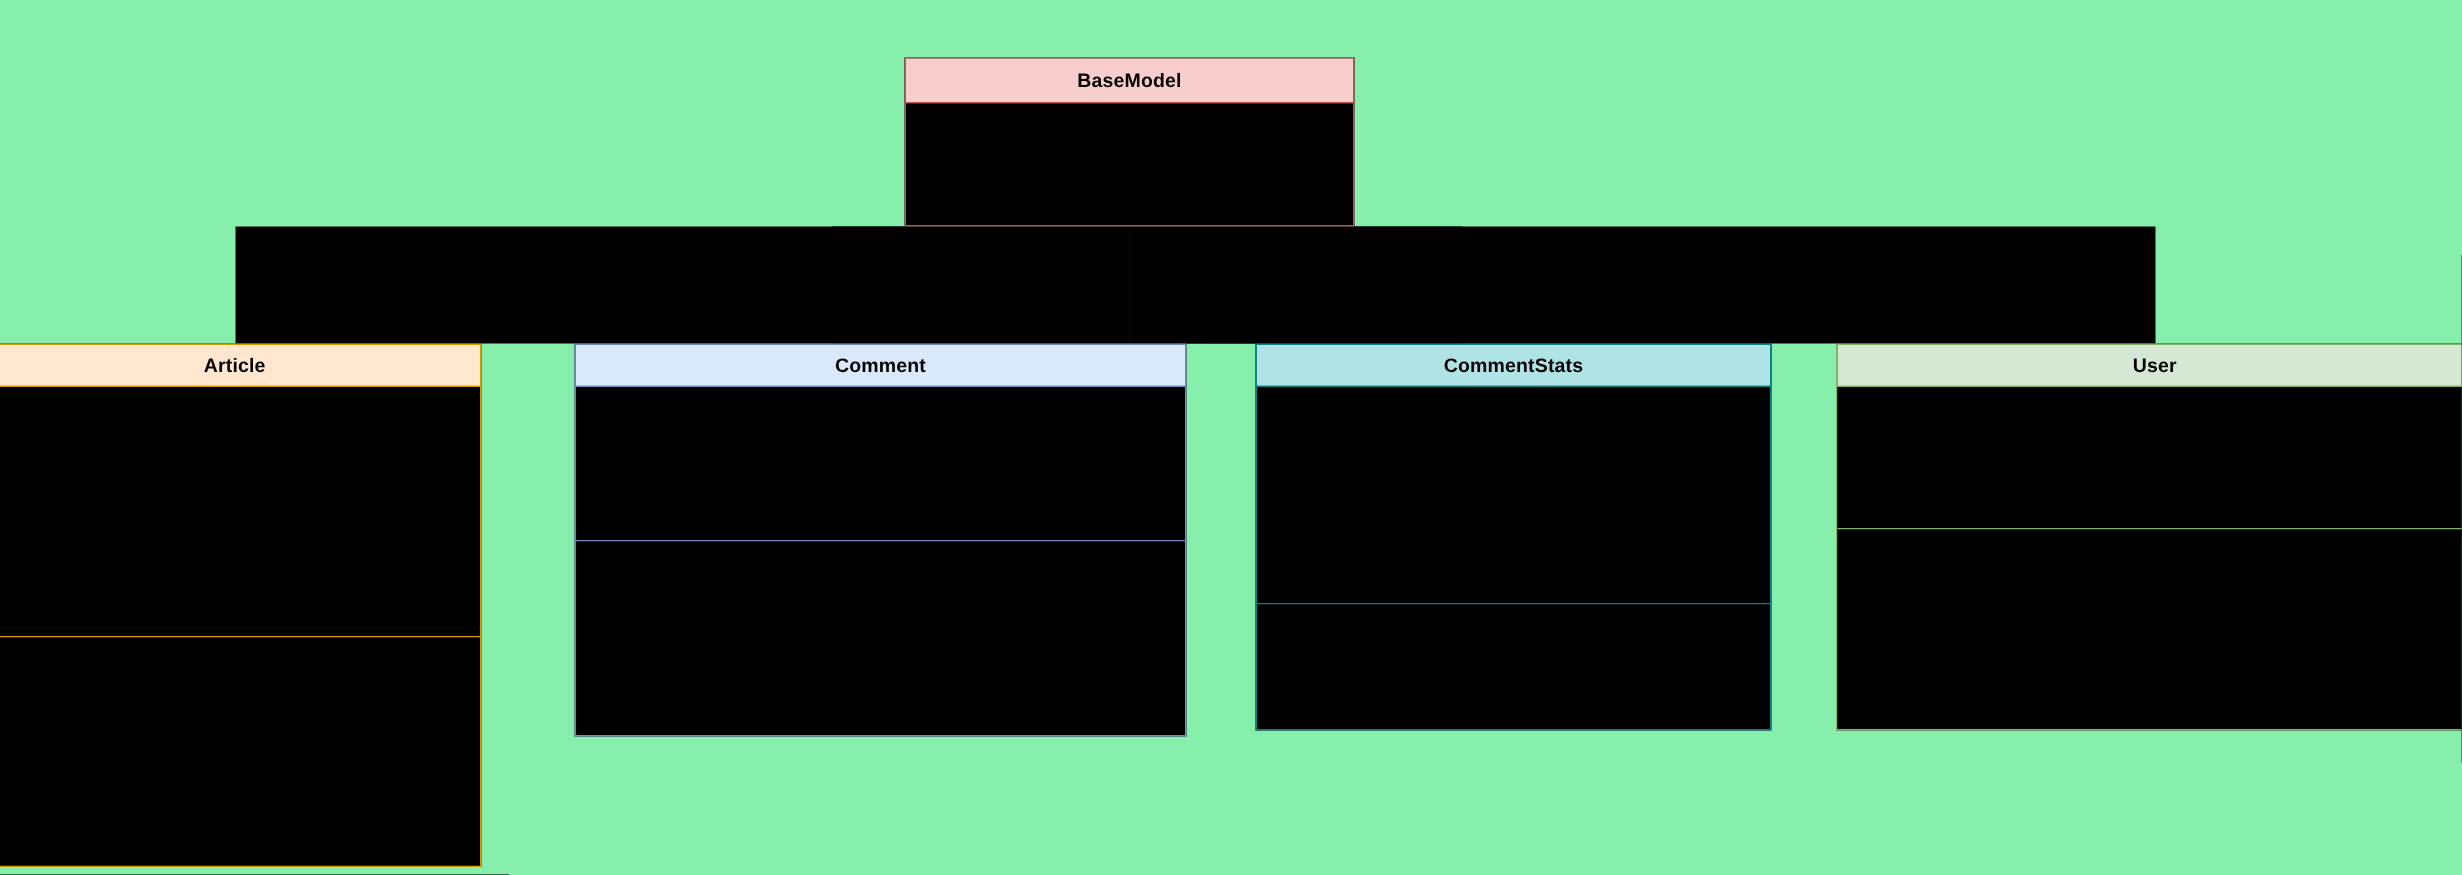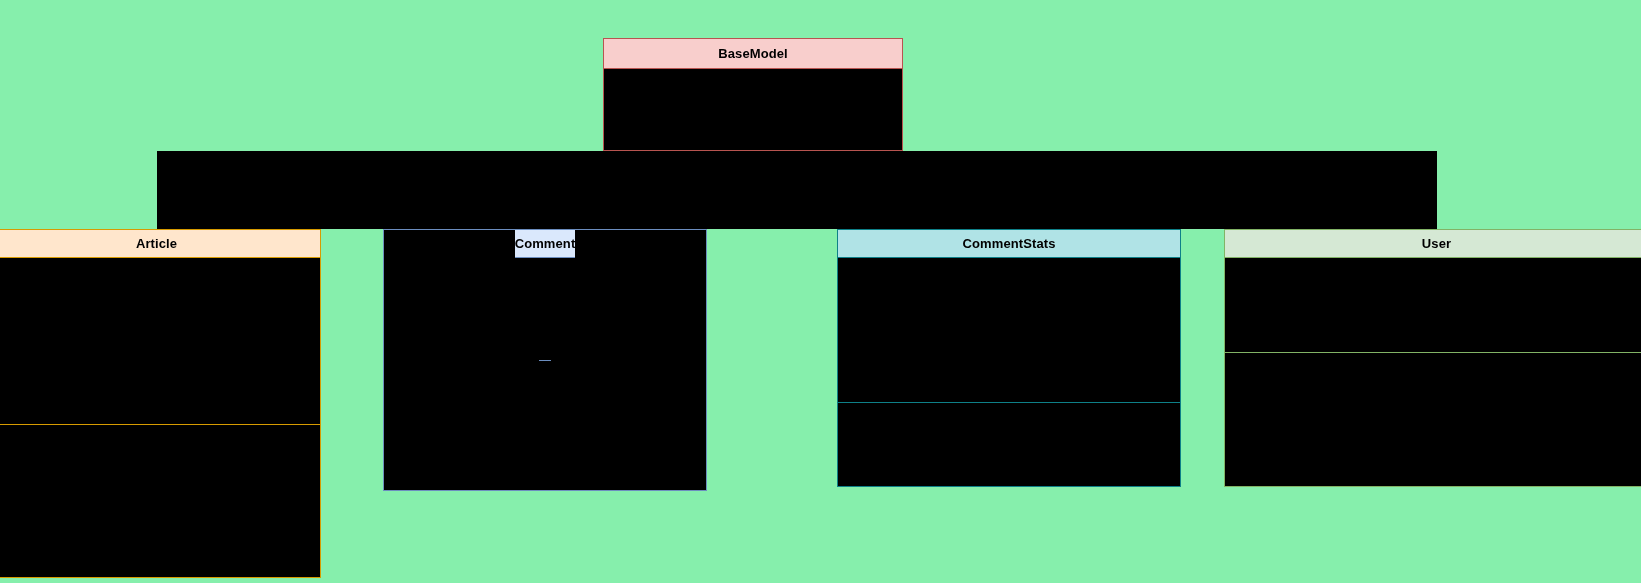--- a/index.html
+++ b/index.html
@@ -70,21 +70,21 @@
     <div class="edge" style="background: rgb(0, 0, 0); left: 753px; top: 151px; width: 683.5px; height: 78px;"></div>
     <div class="uml-class" style="left: 603px; top: 38px; width: 300px; height: 113px; border-color: rgb(184, 84, 80);">
       <div class="uml-header" style="background: rgb(248, 206, 204); height: 30px; border-bottom-color: rgb(184, 84, 80);">BaseModel</div>
       <div class="uml-compartment" style="height: 82px;"></div>
     </div>
     <div class="uml-class" style="left: -8px; top: 229px; width: 329px; height: 349px; border-color: rgb(215, 155, 0);">
       <div class="uml-header" style="background: rgb(255, 230, 204); height: 28px; border-bottom-color: rgb(215, 155, 0);">Article</div>
       <div class="uml-compartment with-divider" style="height: 167px; border-bottom-color: rgb(215, 155, 0);"></div>
       <div class="uml-compartment" style="height: 152px;"></div>
     </div>
-    <div class="uml-class" style="left: 383px; top: 229px; width: 324px; height: 262px; border-color: rgb(108, 142, 191); align-items: center;">
+    <div class="uml-class" style="left: 383px; top: 229px; width: 408px; height: 262px; border-color: rgb(108, 142, 191);">
       <div class="uml-header" style="background: rgb(218, 232, 252); height: 28px; border-bottom-color: rgb(108, 142, 191);">Comment</div>
       <div class="uml-compartment with-divider" style="height: 103px; border-bottom-color: rgb(108, 142, 191);"></div>
       <div class="uml-compartment" style="height: 130px;"></div>
     </div>
     <div class="uml-class" style="left: 837px; top: 229px; width: 344px; height: 258px; border-color: rgb(14, 128, 136);">
       <div class="uml-header" style="background: rgb(176, 227, 230); height: 28px; border-bottom-color: rgb(14, 128, 136);">CommentStats</div>
       <div class="uml-compartment with-divider" style="height: 146px; border-bottom-color: rgb(14, 128, 136);"></div>
       <div class="uml-compartment" style="height: 83px;"></div>
     </div>
     <div class="uml-class" style="left: 1224px; top: 229px; width: 425px; height: 258px; border-color: rgb(130, 179, 102);">

